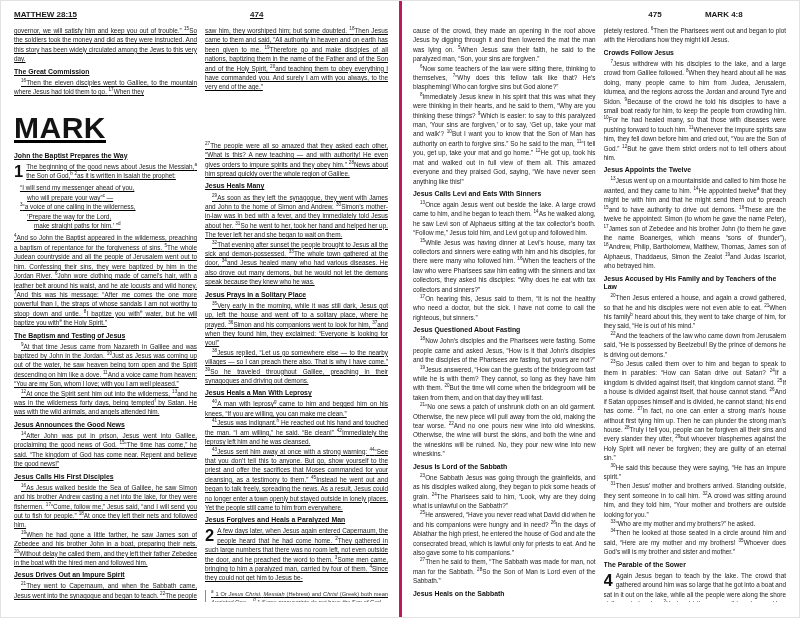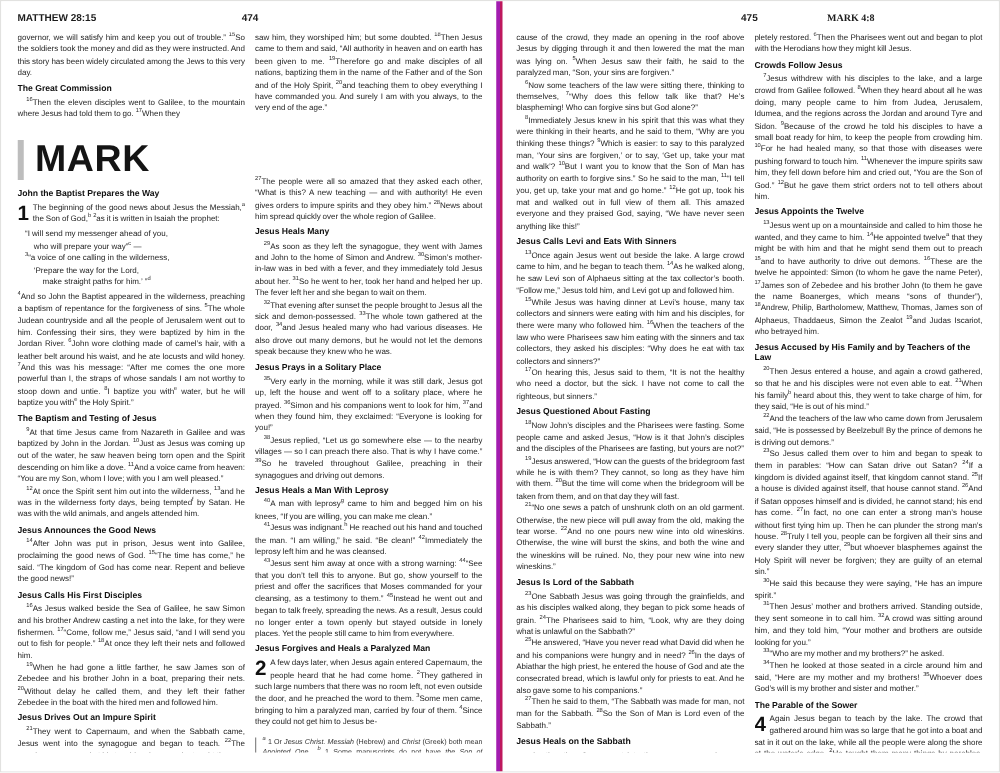--- a/index.html
+++ b/index.html
@@ -1,30 +1,30 @@
 <!DOCTYPE html>
 <html><head>
 <meta charset="utf-8">
 <style>
   html,body{margin:0;padding:0;background:#f4f4f3;font-family:"Liberation Sans",sans-serif;}
   .spread{width:800px;height:618px;box-sizing:border-box;display:flex;background:#fdfdfd;border:1px solid #e2e2e0;}
   .page{width:399px;height:616px;box-sizing:border-box;background:#ffffff;padding:9px 11px 0 13px;overflow:hidden;}
-  .page.left{border-right:3px solid #a21caf;}
+  .page.left{border-right:1px solid #a21caf;text-decoration:underline;}
   .page.right{border-left:2px solid #be185d;padding:9px 13px 0 11px;}
   .page-header{display:flex;align-items:baseline;font-size:8px;font-weight:bold;color:#1c1c1c;margin-bottom:7px;}
   .page-header .hslot{flex:1;}
-  .page-header .hc{text-align:center;font-weight:bold;}
-  .page-header .hr{text-align:left;font-family:Liberation Serif, serif;}
+  .page-header .hc{text-align:right;font-weight:bold;}
+  .page-header .hr{text-align:center;}
   .cols{display:flex;gap:8px;}
   .col{width:50%;overflow:hidden;height:576px;}
   .p{font-size:6.4px;line-height:9.4px;text-align:justify;color:#222;margin:0;text-indent:7px;word-spacing:-0.2px;}
   .p.p0{text-indent:0;}
   sup{font-size:4.6px;line-height:0;vertical-align:super;letter-spacing:0;}
   .sect-head{font-size:6.9px;line-height:8.6px;font-weight:bold;color:#111;margin:4px 0 1.5px 0;}
-  .book-title{display:flex;align-items:stretch;margin:15px 0 8px 0;}
+  .book-title{display:flex;align-items:stretch;margin:15px 0 8px 0;flex-direction:column;}
   .book-title-bar{width:5px;background:#bdbdbd;margin-right:9px;}
   .book-title-text{font-size:30px;line-height:32px;font-weight:bold;letter-spacing:0.5px;color:#141414;}
   .poem{margin:3px 0;}
   .poem-line{font-size:6.4px;line-height:9.4px;color:#222;}
   .ind0{padding-left:6px;}
   .ind1{padding-left:13px;}
   .ind2{padding-left:20px;}
   .chap .chap-num{float:left;font-size:16.5px;line-height:17px;font-weight:bold;color:#111;margin:1px 3px 0 0;}
   .footnotes{margin-top:7px;border-left:1.5px solid #8a8a8a;padding-left:5px;font-size:5.7px;line-height:8.6px;color:#333;text-align:justify;}
   .footnotes i{font-style:italic;}

